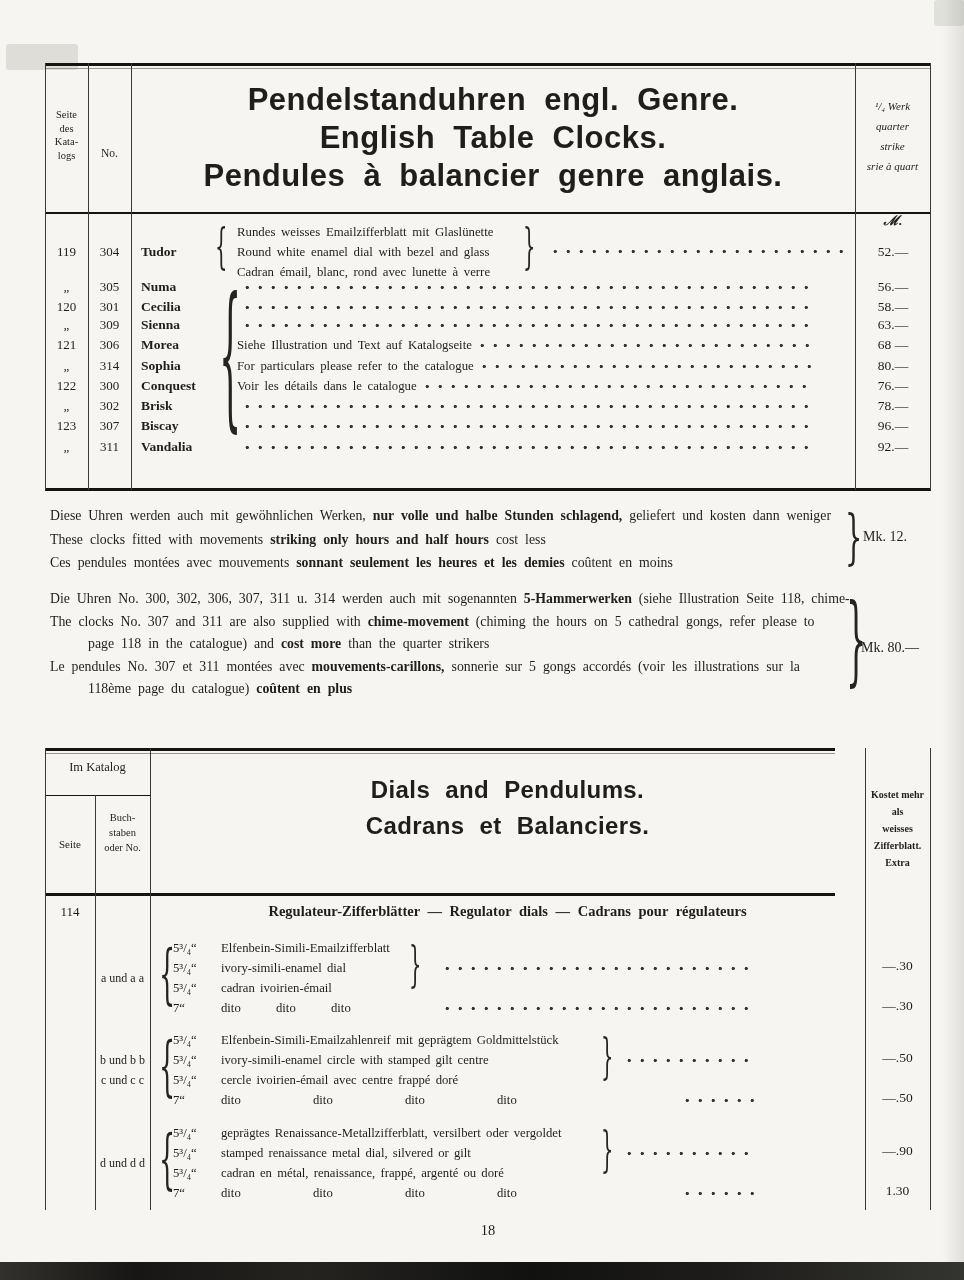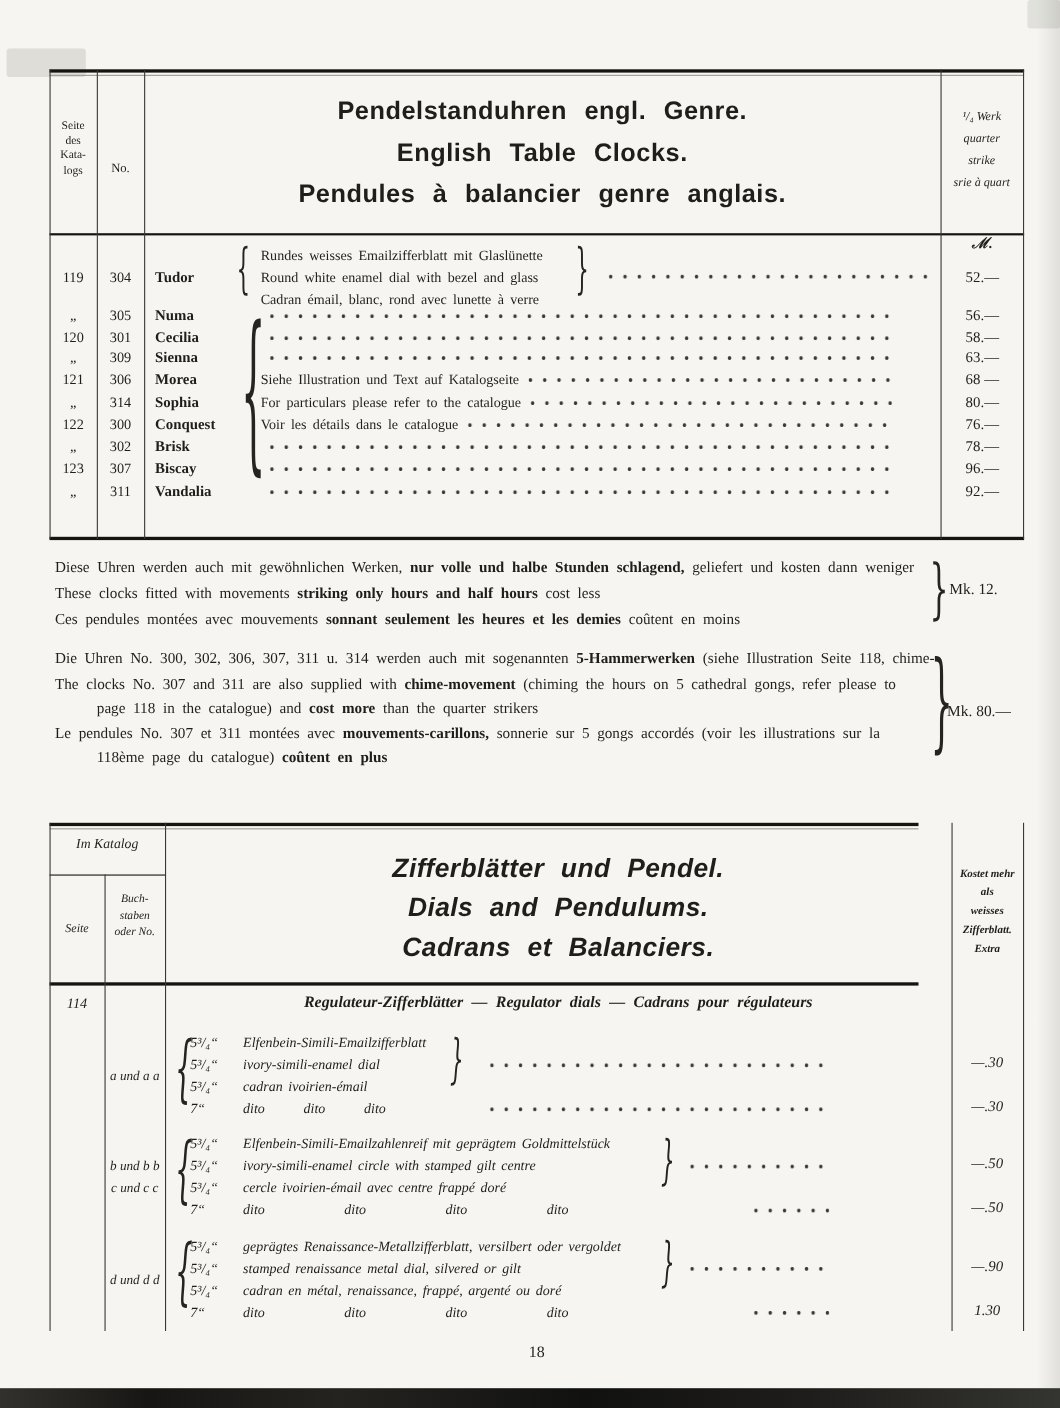--- a/index.html
+++ b/index.html
@@ -15,21 +15,21 @@
   .vline{position:absolute;width:1px;background:#3a3833;top:0;bottom:0;}
   
   .dots{position:absolute;height:5px;background-image:radial-gradient(circle at 2.2px 2.5px,#3b3833 1.35px,rgba(0,0,0,0) 1.9px);background-size:13px 5px;background-repeat:repeat-x;}
   .dots.flow{position:static;flex:1;align-self:center;margin-right:12px;margin-left:8px;}
   
   .brace{position:absolute;font-family:"DejaVu Serif",serif;line-height:1;color:#26241f;transform-origin:left top;}
   
   .t1{position:absolute;left:45px;top:63px;width:886px;height:427px;}
   .t1 .hdr-col1{left:0;width:43px;top:45px;font-size:10.5px;line-height:13.5px;}
   .t1 .hdr-col2{left:43px;width:43px;top:84px;font-size:11.5px;}
-  .t1 .titles{left:86px;width:724px;top:18px;line-height:38px;font-family:"Liberation Sans","DejaVu Sans",sans-serif;font-weight:bold;font-size:23px;letter-spacing:.5px;word-spacing:9px;}
+  .t1 .titles{left:86px;width:724px;top:18px;line-height:38px;font-family:"Liberation Sans","DejaVu Sans",sans-serif;font-weight:bold;font-size:31px;letter-spacing:.5px;word-spacing:9px;}
   .t1 .price-hdr{left:810px;width:75px;top:33px;font-size:11px;line-height:20px;font-style:italic;}
   .t1-body{position:absolute;left:0;right:0;top:151px;height:274px;}
   .m-sym{left:810px;width:76px;top:-3px;font-size:13.5px;font-style:italic;font-weight:bold;}
   .t1-row{position:absolute;left:0;right:0;height:20px;display:flex;align-items:center;}
   .c-page{width:43px;text-align:center;font-size:13px;flex:none;}
   .c-no{width:43px;text-align:center;font-size:13px;flex:none;}
   .c-name{width:106px;padding-left:10px;box-sizing:border-box;font-weight:bold;font-size:13.5px;flex:none;}
   .c-desc{font-size:12.8px;word-spacing:2.5px;white-space:nowrap;}
   .c-price{width:76px;text-align:center;font-size:13.5px;flex:none;padding-left:32px;}
   .tudor{position:absolute;left:0;right:0;top:8px;height:60px;display:flex;}
@@ -37,21 +37,21 @@
   .tudor .name{position:absolute;left:10px;top:0;height:60px;display:flex;align-items:center;font-weight:bold;font-size:13.5px;}
   .tudor .desc3{position:absolute;left:106px;top:0;line-height:20px;font-size:12.8px;word-spacing:2.5px;}
   .tudor .c-price{display:flex;align-items:center;justify-content:center;}
   
   .note{position:absolute;left:50px;width:800px;font-size:13.8px;word-spacing:3.5px;}
   .note1{top:504px;line-height:23.5px;}
   .note2{top:588px;line-height:22.6px;}
   .note-line.indent{margin-left:38px;}
   .mk{position:absolute;font-size:14px;white-space:nowrap;}
   
-  .t2{position:absolute;left:45px;top:748px;width:790px;height:462px;font-style:italic;}
+  .t2{position:absolute;left:45px;top:748px;width:790px;height:462px;}
   .t2 .im-katalog{left:0;width:105px;top:12px;font-size:12.5px;}
   .t2 .seite{left:0;width:50px;top:90px;font-size:11px;}
   .t2 .buchst{left:50px;width:55px;top:62px;font-size:10.5px;line-height:15px;}
   .t2 .titles{left:105px;width:715px;top:24px;line-height:36px;font-family:"Liberation Sans","DejaVu Sans",sans-serif;font-weight:bold;font-size:24px;letter-spacing:.4px;word-spacing:8px;}
   .t2 .price-hdr{left:820px;width:65px;top:38px;font-size:10px;line-height:17px;font-weight:bold;}
   .t2 .sec-page{left:0;width:50px;top:156px;font-size:13px;}
   .t2 .sec-title{left:105px;width:715px;top:155px;font-size:14.5px;font-weight:bold;word-spacing:4px;}
   .t2-group{position:absolute;left:0;right:0;height:80px;}
   .t2-group .labels{position:absolute;left:50px;width:55px;top:0;height:80px;display:flex;flex-direction:column;justify-content:center;font-size:12px;text-align:center;line-height:20px;}
   .t2-group .g-lines{position:absolute;left:128px;top:0;}
@@ -236,21 +236,20 @@
     <div class="vline" style="left:105px;"></div>
     <div class="vline" style="left:820px;"></div>
     <div class="vline" style="left:885px;"></div>
 
     <div class="abs center im-katalog">Im Katalog</div>
     <div class="abs center seite">Seite</div>
     <div class="abs center preline buchst">Buch-
 staben
 oder No.</div>
     <div class="abs center titles">
-      <div>Zifferblätter und Pendel.</div>
       <div>Dials and Pendulums.</div>
       <div>Cadrans et Balanciers.</div>
     </div>
     <div class="abs center preline price-hdr">Kostet mehr
 als
 weisses
 Zifferblatt.
 Extra</div>
 
     <div class="abs center sec-page">114</div>

